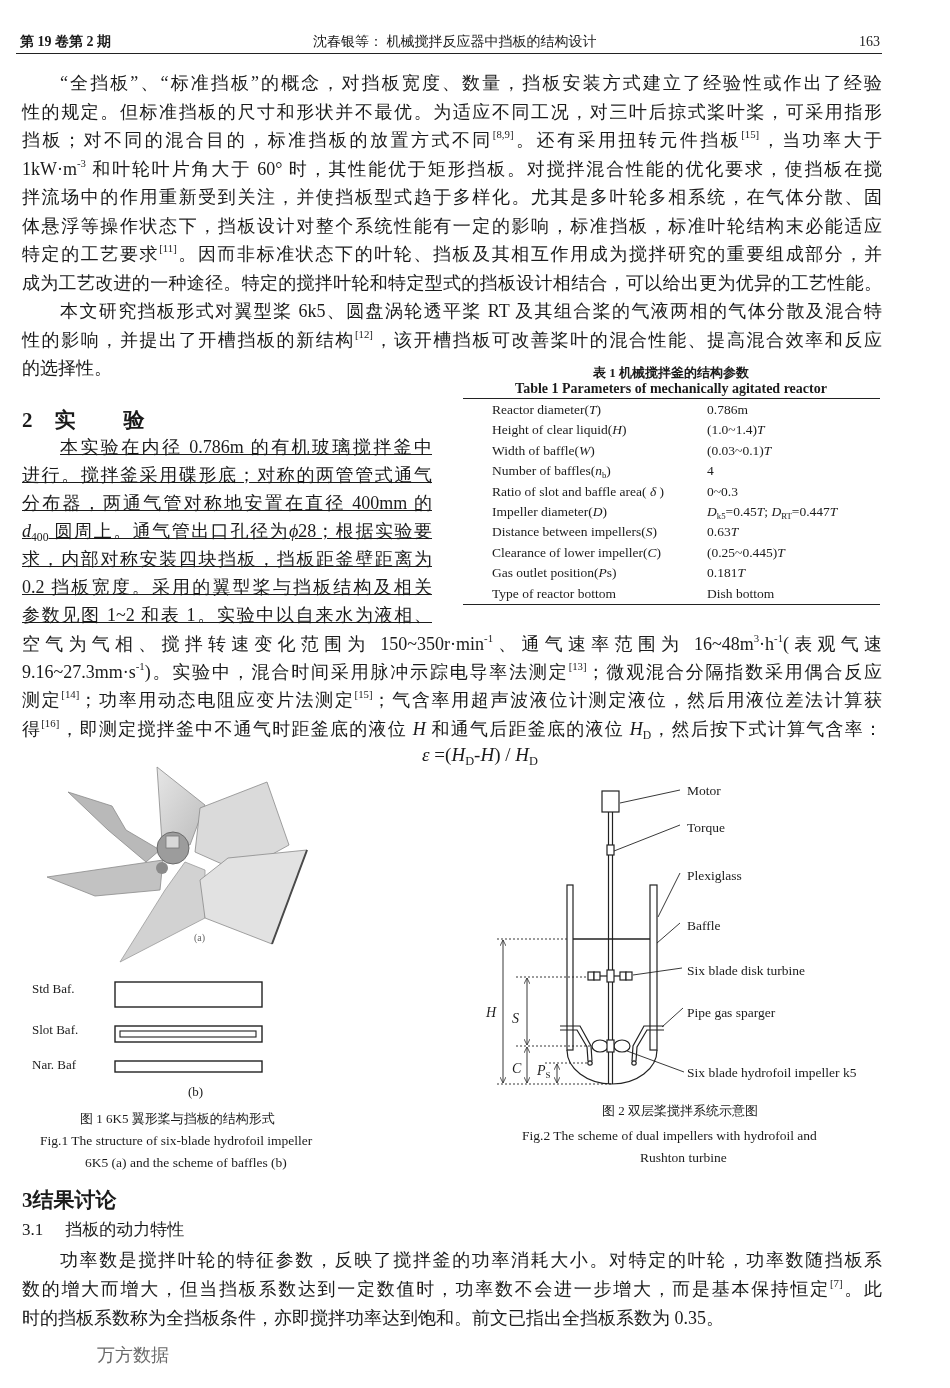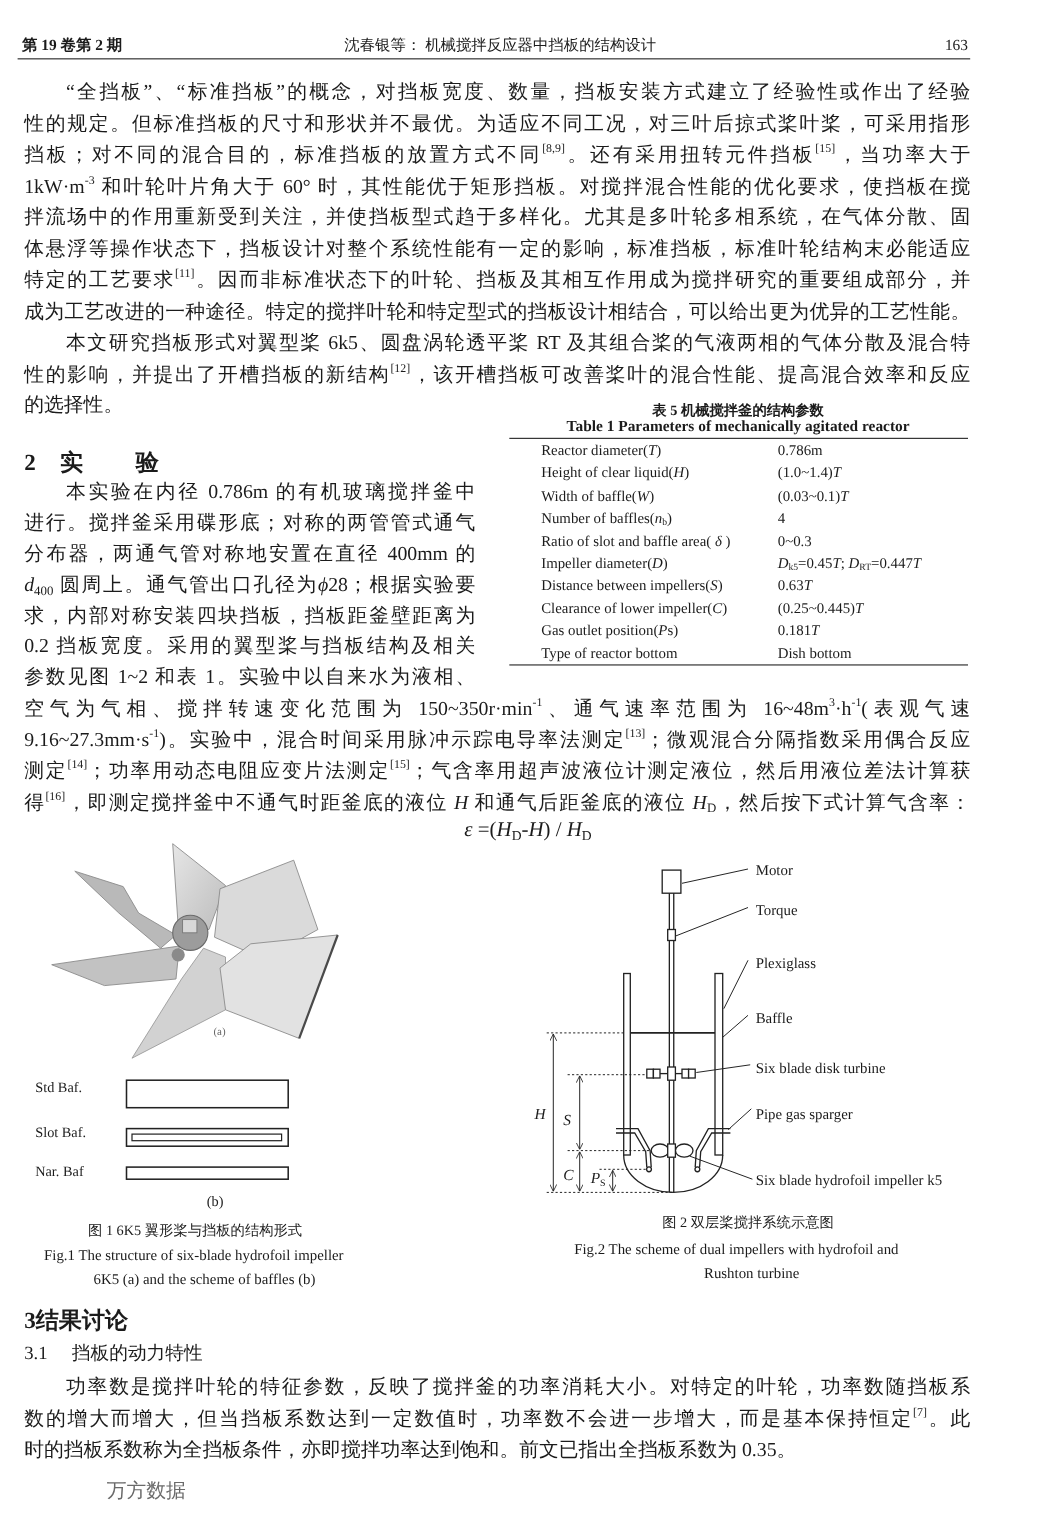--- a/index.html
+++ b/index.html
@@ -15,21 +15,21 @@
   .hdr-page { right: 70px; }
   .hdr-rule { position: absolute; left: 16px; width: 866px; top: 53px; height: 0; border-top: 1.6px solid #222; }
 
   .ln {
     position: absolute; height: 24px; line-height: 24px; font-size: 18px;
     white-space: nowrap; text-align: justify; text-align-last: justify;
   }
   .ln.nj { text-align: center; text-align-last: left; }
   .full { left: 22px; width: 860px; }
   .full.ind { left: 60px; width: 822px; }
-  .col { left: 22px; width: 410px; }
+  .col { left: 22px; width: 410px; text-decoration: underline; }
   .col.ind { left: 60px; width: 372px; }
   sup { font-size: 0.6em; vertical-align: 0.75em; line-height: 0; }
   sub { font-size: 0.65em; vertical-align: -0.3em; line-height: 0; }
   i { font-style: italic; }
 
   .sec-h { position: absolute; left: 22px; height: 28px; line-height: 28px; font-size: 21px; font-weight: bold; white-space: nowrap; }
   .sec-h .t2 { margin-left: 22px; letter-spacing: 48px; }
   .sec-h .t3 { }
   .subsec-h { position: absolute; left: 22px; height: 24px; line-height: 24px; font-size: 17px; font-weight: normal; white-space: nowrap; }
   .subsec-h .t { margin-left: 22px; }
@@ -65,21 +65,21 @@
   <div class="ln full" style="top:185px">拌流场中的作用重新受到关注，并使挡板型式趋于多样化。尤其是多叶轮多相系统，在气体分散、固</div>
   <div class="ln full" style="top:214px">体悬浮等操作状态下，挡板设计对整个系统性能有一定的影响，标准挡板，标准叶轮结构末必能适应</div>
   <div class="ln full" style="top:242px">特定的工艺要求<sup>[11]</sup>。因而非标准状态下的叶轮、挡板及其相互作用成为搅拌研究的重要组成部分，并</div>
   <div class="ln full" style="top:271px">成为工艺改进的一种途径。特定的搅拌叶轮和特定型式的挡板设计相结合，可以给出更为优异的工艺性能。</div>
   <div class="ln full ind" style="top:299px">本文研究挡板形式对翼型桨 6k5、圆盘涡轮透平桨 RT 及其组合桨的气液两相的气体分散及混合特</div>
   <div class="ln full" style="top:328px">性的影响，并提出了开槽挡板的新结构<sup>[12]</sup>，该开槽挡板可改善桨叶的混合性能、提高混合效率和反应</div>
   <div class="ln full nj" style="top:356px">的选择性。</div>
 </div>
 
 <div>
-  <div class="tbl-title-cn">表 5   机械搅拌釜的结构参数</div>
+  <div class="tbl-title-cn">表 1   机械搅拌釜的结构参数</div>
   <div class="tbl-title-en">Table 1   Parameters of mechanically agitated reactor</div>
   <div class="tbl-rule" style="top:398px"></div>
   <div class="tbl-row" style="top:400px">
       <span class="k">Reactor diameter(<i>T</i>)</span>
       <span class="v">0.786m</span>
     </div>
   <div class="tbl-row" style="top:420.4px">
       <span class="k">Height of clear liquid(<i>H</i>)</span>
       <span class="v">(1.0~1.4)<i>T</i></span>
     </div>

